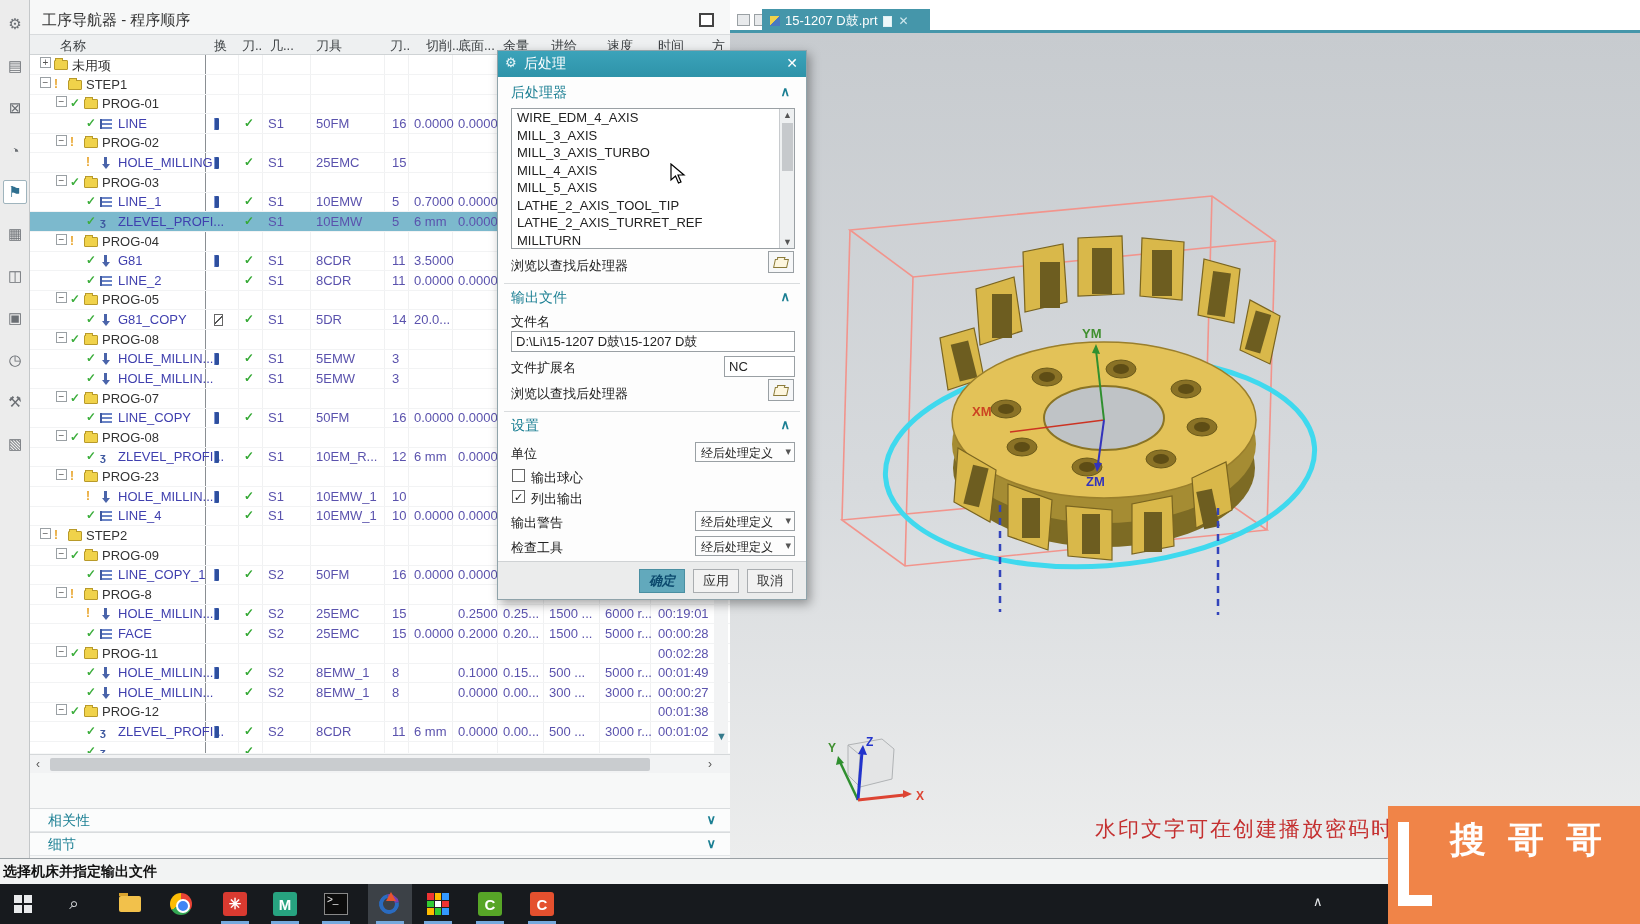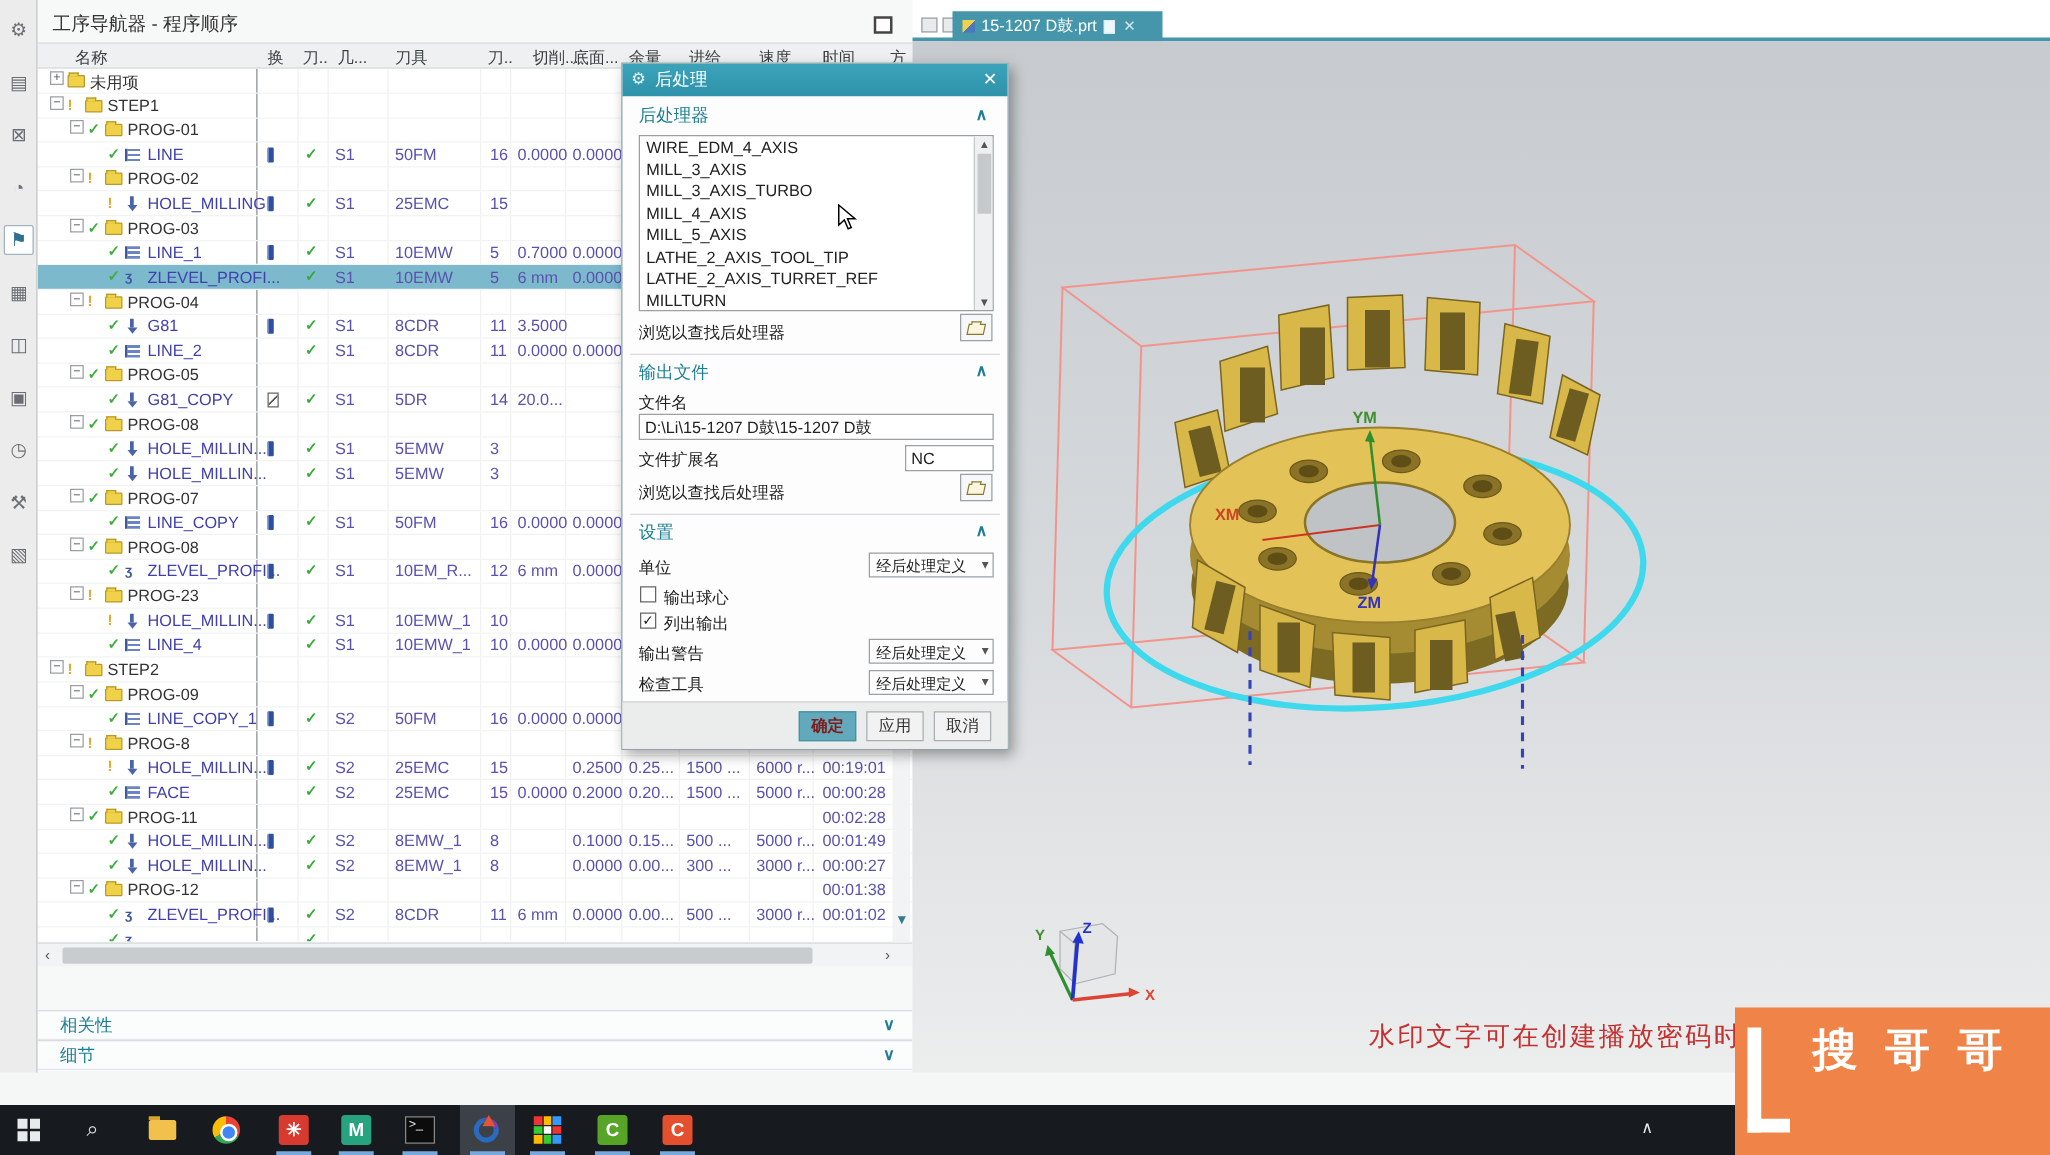--- a/index.html
+++ b/index.html
@@ -108,21 +108,21 @@
   .dlg-browsebtn .bfold { position:absolute; left:5px; top:7px; width:14px; height:9px; background:#fdf6de; border:1px solid #8a7a3a; transform:skewX(-12deg); }
   .dlg-browsebtn .bfold:before { content:""; position:absolute; left:1px; top:-3px; width:6px; height:2px; background:#fdf6de; border:1px solid #8a7a3a; border-bottom:none; }
   .dlg-sep { position:absolute; left:6px; width:296px; height:1px; background:#d9dcde; }
   .dlg-input { position:absolute; border:1px solid #9aa0a4; background:#fff; font-size:13px; color:#222; padding:1px 4px; line-height:17px; white-space:nowrap; overflow:hidden; }
   .dlg-combo { position:absolute; width:100px; height:20px; border:1px solid #9aa0a4; background:#fdfdfd; font-size:12px; color:#222; padding:2px 14px 0 5px; cursor:pointer; white-space:nowrap; }
   .dlg-combo:after { content:"▾"; position:absolute; right:3px; top:2px; color:#555; font-size:11px; }
   .dlg-cb { position:absolute; left:14px; width:13px; height:13px; border:1px solid #666; background:#fff; font-size:11px; line-height:12px; text-align:center; color:#222; cursor:pointer; }
   .dlg-cblabel { position:absolute; left:33px; font-size:13px; color:#222; }
   #dlg-footer { position:absolute; left:0; top:510px; width:308px; height:38px; background:#ebecec; border-top:1px solid #cfd2d4; }
   .dlg-btn { position:absolute; top:7px; height:24px; font-size:13px; text-align:center; line-height:22px; cursor:pointer; }
-  #btn-ok { left:141px; width:46px; background:#62a9bc; border:1px solid #4a8fa2; color:#7f1d1d; font-weight:bold; }
+  #btn-ok { left:141px; width:46px; background:#62a9bc; border:1px solid #4a8fa2; color:#0c4a6e; font-weight:bold;font-style:italic; }
   #btn-apply { left:195px; width:46px; background:#f2f2f2; border:1px solid #a9adb0; color:#333; }
   #btn-cancel { left:249px; width:46px; background:#f2f2f2; border:1px solid #a9adb0; color:#333; }
 
   #cursor { position:absolute; left:670px; top:163px; z-index:60; }
 </style>
 </head>
 <body>
 
 <div id="stage">
 
@@ -708,20 +708,23 @@
       <div class="dlg-btn" id="btn-ok">确定</div>
       <div class="dlg-btn" id="btn-apply">应用</div>
       <div class="dlg-btn" id="btn-cancel">取消</div>
     </div>
   </div>
 
   <svg id="cursor" width="16" height="22">
     <polygon points="1,1 1,17 5.5,13 8.5,20 11,19 8,12 14,12" fill="#fff" stroke="#000" stroke-width="1.2"></polygon>
   </svg>
 
+  <div id="statusbar">
+    <span id="status-text">选择机床并指定输出文件</span>
+  </div>
 
   <div id="taskbar">
     <span class="tray-chev">∧</span>
   <div class="tb-slot" style="left: 1px;">
         <div class="win-logo">
           <i></i>
           <i></i>
           <i></i>
           <i></i>
         </div>

